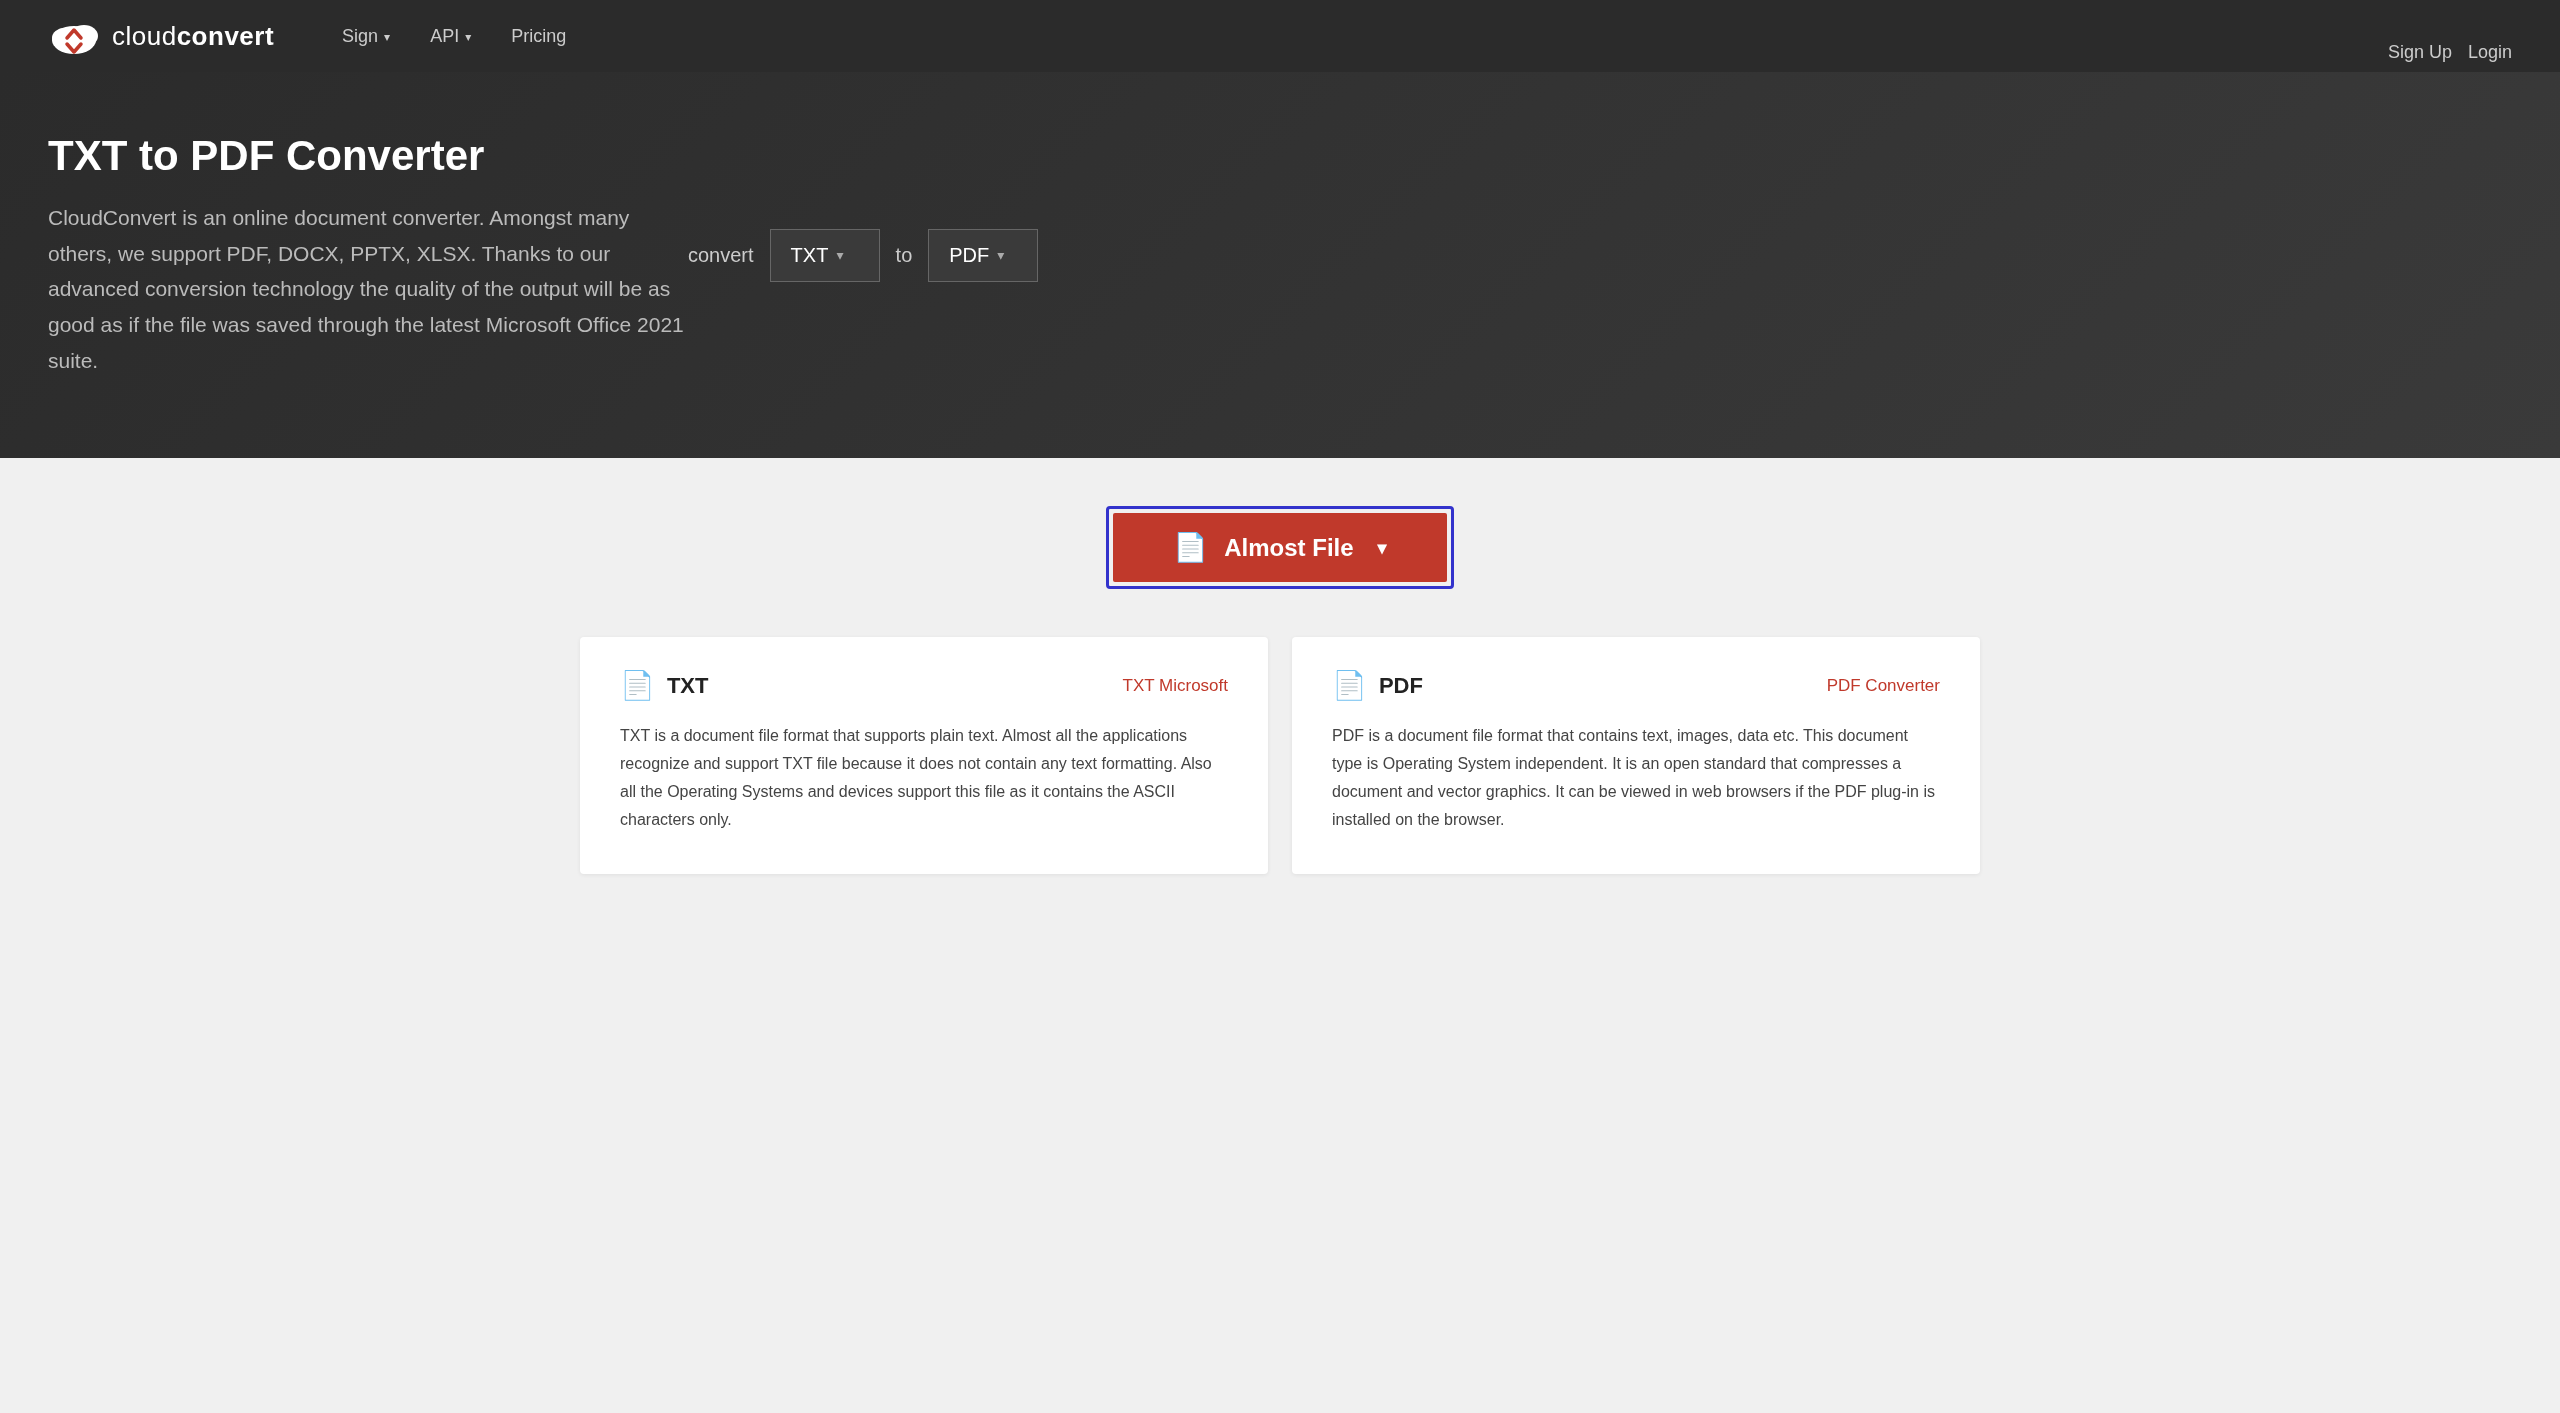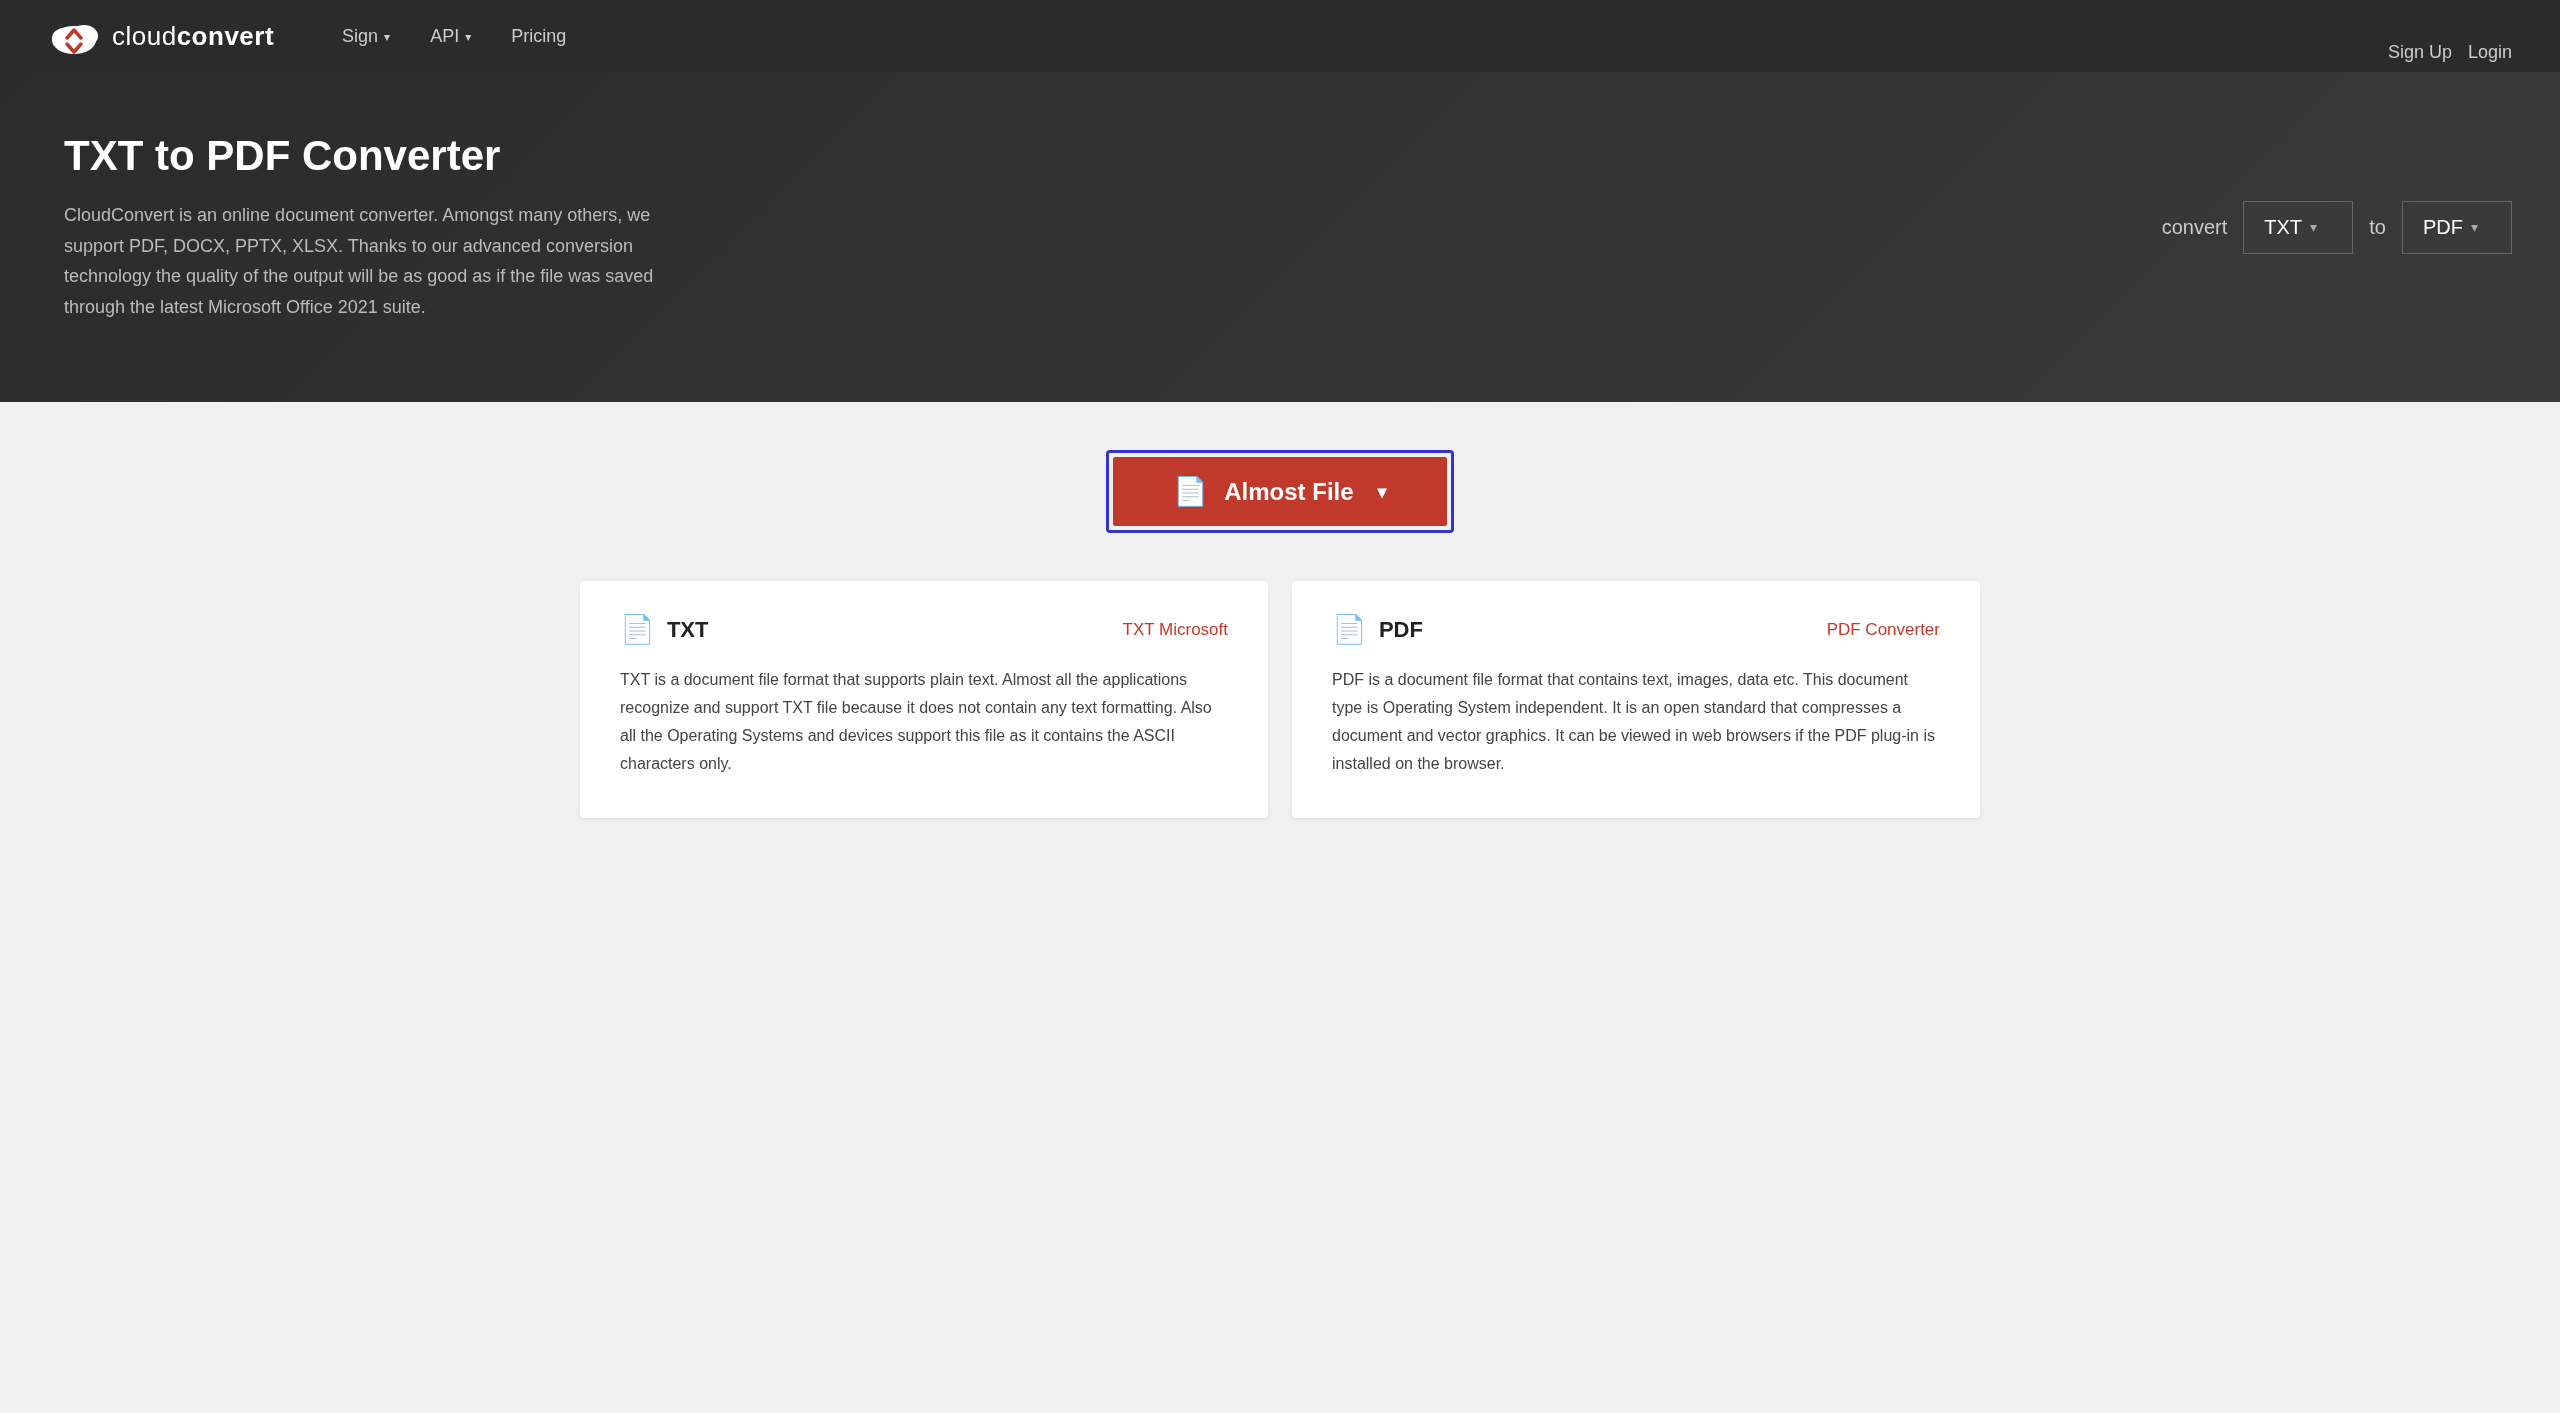--- a/index.html
+++ b/index.html
@@ -63,38 +63,37 @@
     .nav-signup, .nav-login {
       color: #ccc;
       font-size: 18px;
       cursor: pointer;
       text-decoration: none;
     }
 
     
     .hero {
       background: linear-gradient(135deg, #2b2b2b 0%, #3a3a3a 100%);
-      padding: 60px 48px 80px 64px;
-      display: flex;
-      align-items: center;
-      justify-content: space-between;
+      padding: 60px 48px 80px 48px;
+      display: flex;
+      align-items: center;
       min-height: 320px;
     }
     .hero-left {
       max-width: 640px;
     }
     .hero-title {
       color: #fff;
       font-size: 42px;
       font-weight: 700;
       margin-bottom: 20px;
     }
     .hero-desc {
       color: #bbb;
-      font-size: 18px;
+      font-size: 21px;
       line-height: 1.7;
     }
     .hero-right {
       display: flex;
       align-items: center;
       gap: 16px;
       flex-shrink: 0;
     }
     .hero-convert-label {
       color: #ccc;

